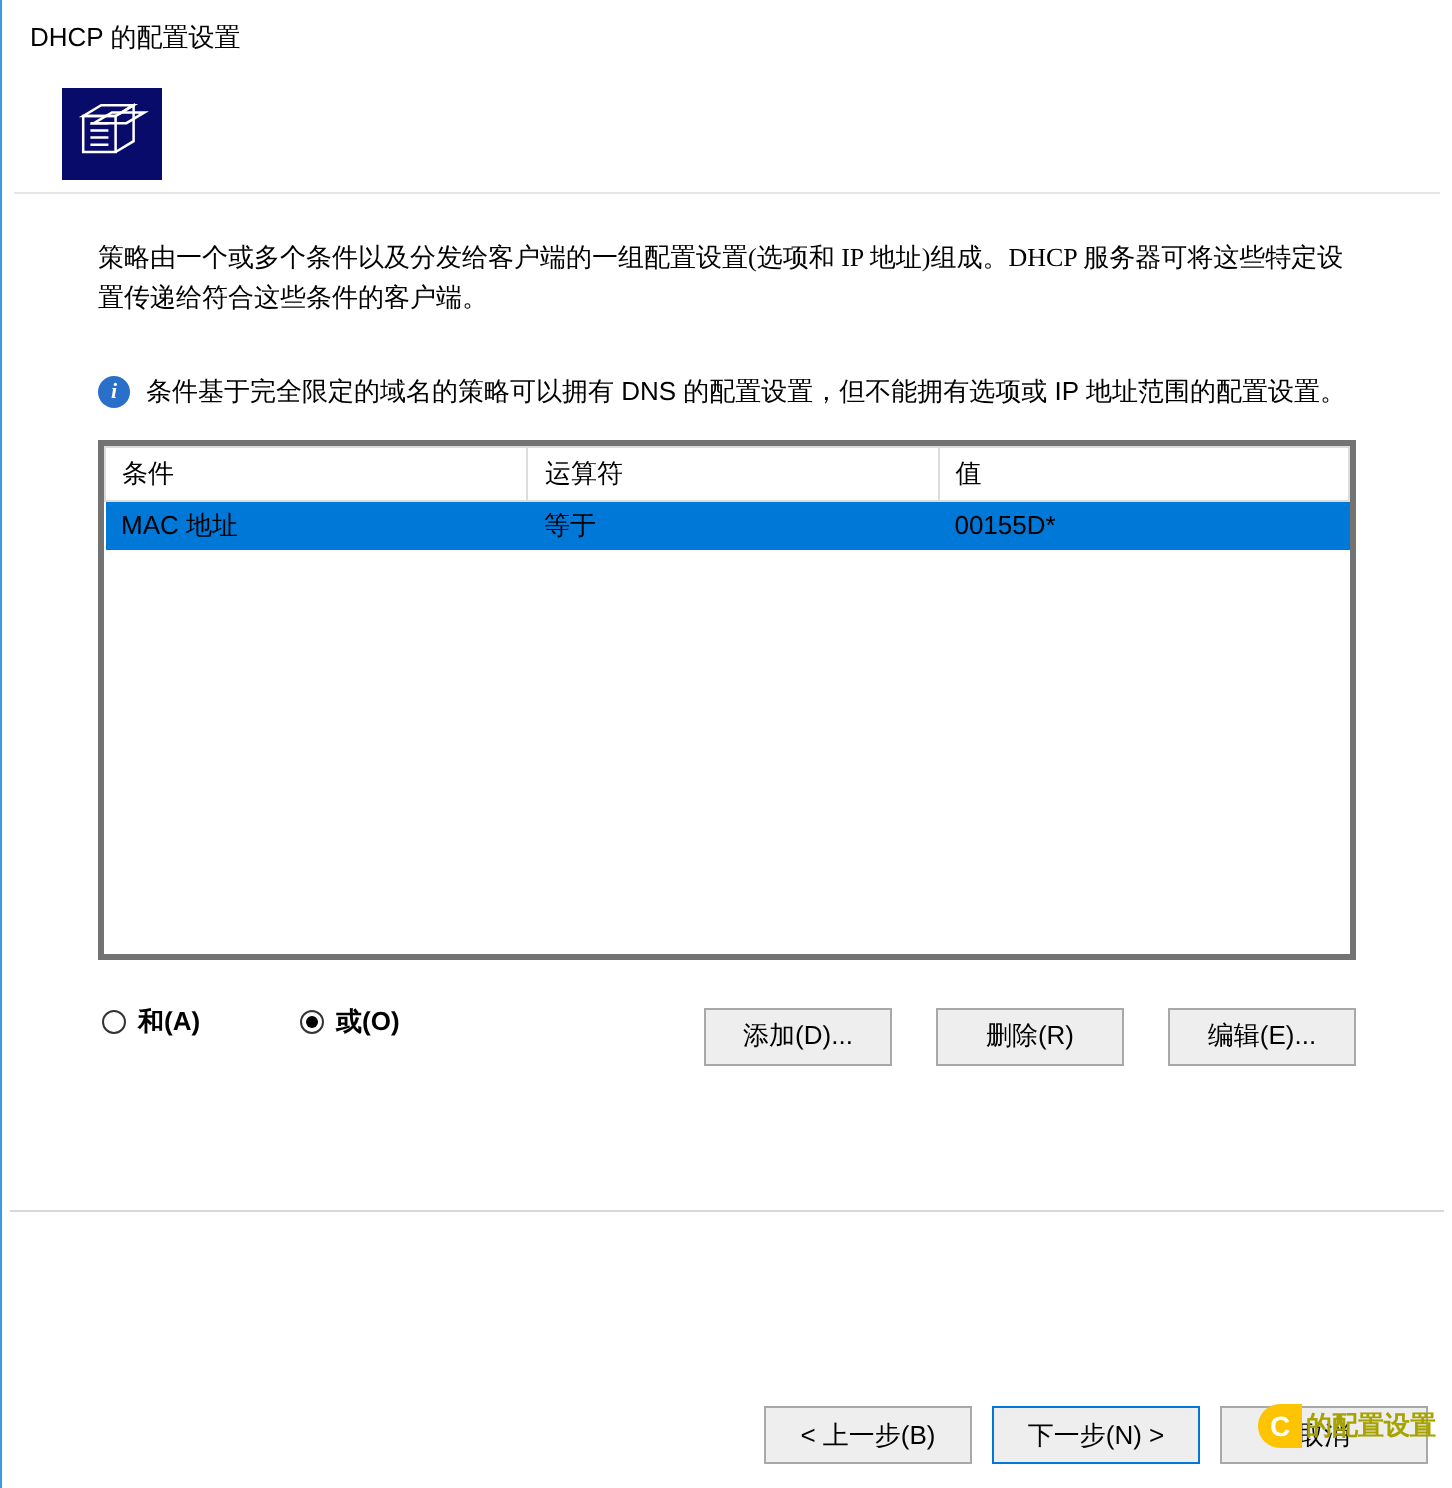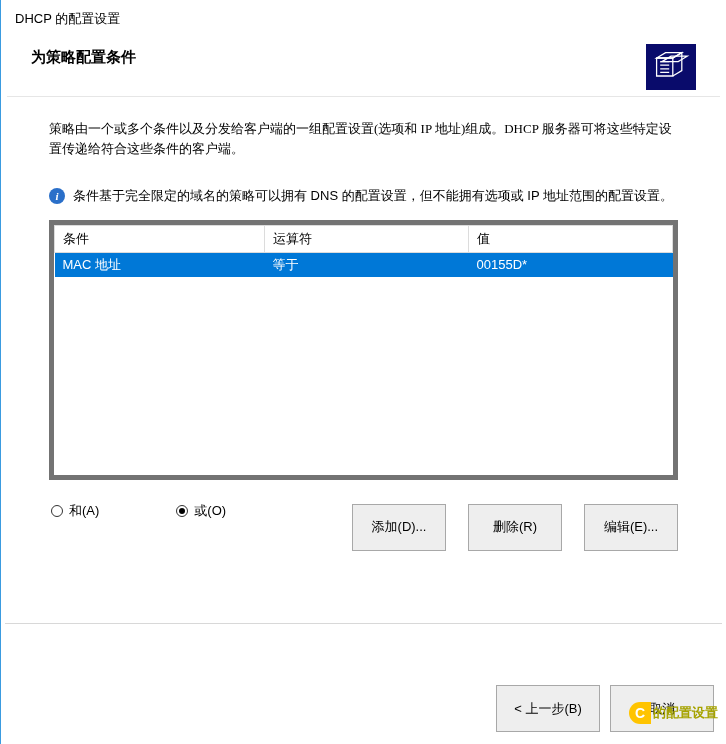--- a/index.html
+++ b/index.html
@@ -69,21 +69,21 @@
     font-weight: bold;
     display: flex;
     align-items: center;
     justify-content: center;
     flex-shrink: 0;
     margin-top: 2px;
     font-family: "Times New Roman", Georgia, serif;
     font-style: italic;
   }
   .table-wrap {
-    border: 5px solid #737373;
+    border: 3px solid #737373;
     background: #fff;
     height: 260px;
     overflow: auto;
   }
   .tbl {
     width: 100%;
     border-collapse: collapse;
     table-layout: fixed;
   }
   .tbl th {
@@ -93,31 +93,32 @@
     border: 1px solid #dcdcdc;
     padding: 4px 8px;
     font-size: 13px;
   }
   .tbl td {
     padding: 3px 8px;
     font-size: 13px;
   }
   .tbl tr.selected td {
     background: #0078d7;
-    color: #ffffff;
+    color: #000000;
   }
   .col1 { width: 34%; }
   .col2 { width: 33%; }
   .col3 { width: 33%; }
 
   .radio-row {
     display: flex;
     align-items: flex-start;
-    gap: 77px;
+    gap: 50px;
     padding: 22px 2px 8px 2px;
+    font-weight: bold;
   }
   .radio-item {
     display: flex;
     align-items: center;
     gap: 6px;
     font-size: 13px;
     cursor: default;
   }
   .radio-dot {
     width: 12px; height: 12px;
@@ -129,21 +130,21 @@
   }
   .radio-dot.checked::after {
     content: "";
     width: 6px; height: 6px;
     background: #000;
     border-radius: 50%;
   }
 
   .btn {
     min-width: 94px;
-    height: 47px;
+    height: 29px;
     border: 1px solid #a8a8a8;
     background: #eeeeee;
     font-family: inherit;
     font-size: 13px;
     cursor: default;
     padding: 0 10px;
   }
   .btn-row-mid {
     display: flex;
     gap: 22px;
@@ -190,21 +191,20 @@
     font-size: 14px;
     font-weight: bold;
   }
 </style>
 </head>
 <body>
 
 <div class="titlebar">DHCP 的配置设置</div>
 
 <div class="header">
-  <div class="header-title">为策略配置条件</div>
   <div class="icon-box">
     <svg viewBox="0 0 40 40">
       <g fill="none" stroke="#ffffff" stroke-width="1.4">
         <path d="M4 10 L14 4 L32 4 L22 10 Z"></path>
         <path d="M4 10 L4 30 L22 30 L22 10 Z"></path>
         <path d="M22 10 L32 4 L32 24 L22 30"></path>
         <path d="M8 14 L18 14 M8 18 L18 18 M8 22 L18 22 M8 26 L18 26"></path>
         <path d="M10 12 L20 6 L38 6 L28 12 Z" transform="translate(0,2)"></path>
       </g>
     </svg>
@@ -260,19 +260,20 @@
 <div class="btn-row-mid">
   <button class="btn">添加(D)...</button>
   <button class="btn">删除(R)</button>
   <button class="btn">编辑(E)...</button>
 </div>
 
 <hr class="footer-sep">
 
 <div class="footer">
   <button class="btn">&lt; 上一步(B)</button>
+  <button class="btn primary">下一步(N) &gt;</button>
   <button class="btn">取消</button>
 </div>
 
 <div class="watermark">
   <span class="wm-left">C</span>
   <span>的配置设置</span>
 </div>
 
 </body></html>

